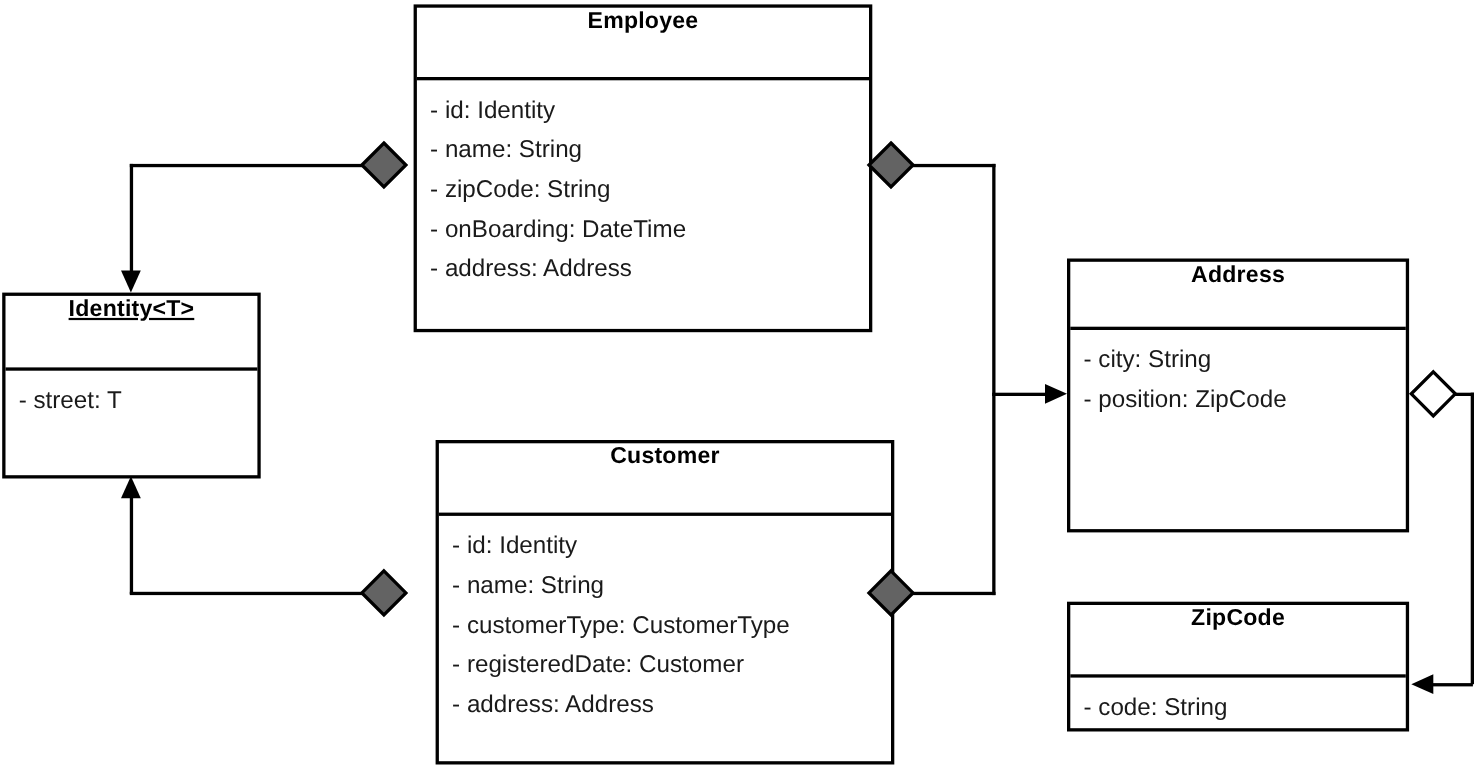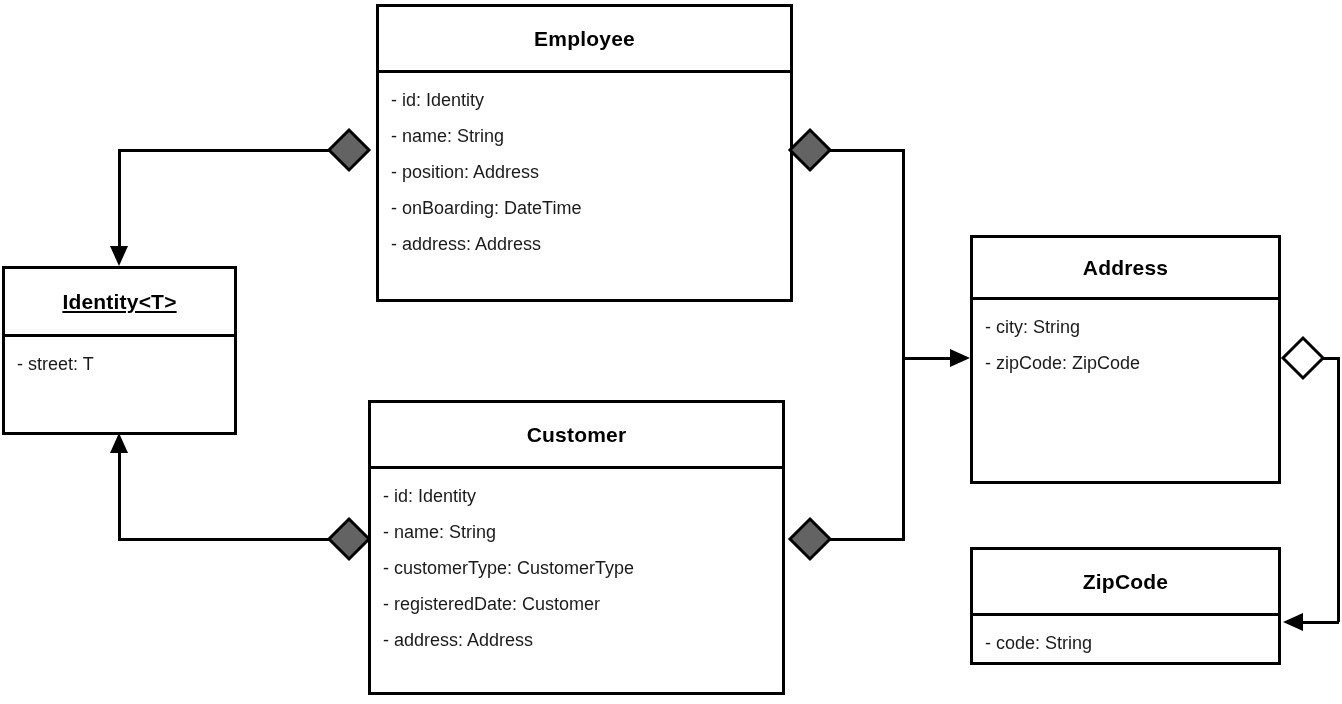--- a/index.html
+++ b/index.html
@@ -20,33 +20,32 @@
     box-sizing: border-box;
     background: #ffffff;
     border: 3px solid #000000;
     z-index: 5;
   }
   .uml-header {
     box-sizing: border-box;
     width: 100%;
     border-bottom: 3px solid #000000;
     display: flex;
-    align-items: center;
     justify-content: center;
     font-weight: bold;
     font-size: 21px;
     color: #000000;
     letter-spacing: 0.2px;
   }
   .uml-body {
     box-sizing: border-box;
     padding: 9px 12px 0 12px;
   }
   .uml-attr {
-    font-size: 18px;
+    font-size: 22px;
     line-height: 36px;
     color: #1a1a1a;
     white-space: nowrap;
   }
   .conn-line {
     position: absolute;
     background: #000000;
     z-index: 2;
   }
   .conn-h { height: 3px; }
@@ -126,55 +125,55 @@
     <polygon points="23,3 43,23 23,43 3,23" fill="#ffffff" stroke="#000000" stroke-width="3"></polygon>
   </svg>
 
   <div class="uml-class" style="left:376px; top:4px; width:417px; height:298px;">
     <div class="uml-header" style="height:66px;">
       <span>Employee</span>
     </div>
     <div class="uml-body">
       <div class="uml-attr">- id: Identity</div>
       <div class="uml-attr">- name: String</div>
-      <div class="uml-attr">- position: Address</div>
+      <div class="uml-attr">- zipCode: String</div>
       <div class="uml-attr">- onBoarding: DateTime</div>
       <div class="uml-attr">- address: Address</div>
     </div>
   </div>
 
   <div class="uml-class" style="left:2px; top:266px; width:235px; height:169px;">
     <div class="uml-header" style="height:68px;text-decoration:underline;">
       <span>Identity&lt;T&gt;</span>
     </div>
     <div class="uml-body">
       <div class="uml-attr">- street: T</div>
     </div>
   </div>
 
-  <div class="uml-class" style="left:368px; top:400px; width:417px; height:295px;">
+  <div class="uml-class" style="left:396px; top:400px; width:417px; height:295px;">
     <div class="uml-header" style="height:66px;">
       <span>Customer</span>
     </div>
     <div class="uml-body">
       <div class="uml-attr">- id: Identity</div>
       <div class="uml-attr">- name: String</div>
       <div class="uml-attr">- customerType: CustomerType</div>
       <div class="uml-attr">- registeredDate: Customer</div>
       <div class="uml-attr">- address: Address</div>
     </div>
   </div>
 
   <div class="uml-class" style="left:970px; top:235px; width:311px; height:249px;">
     <div class="uml-header" style="height:62px;">
       <span>Address</span>
     </div>
     <div class="uml-body">
       <div class="uml-attr">- city: String</div>
-      <div class="uml-attr">- zipCode: ZipCode</div>
+      <div class="uml-attr">- position: ZipCode</div>
     </div>
   </div>
 
   <div class="uml-class" style="left:970px; top:547px; width:311px; height:118px;">
     <div class="uml-header" style="height:66px;">
       <span>ZipCode</span>
     </div>
     <div class="uml-body">
       <div class="uml-attr">- code: String</div>
     </div>

